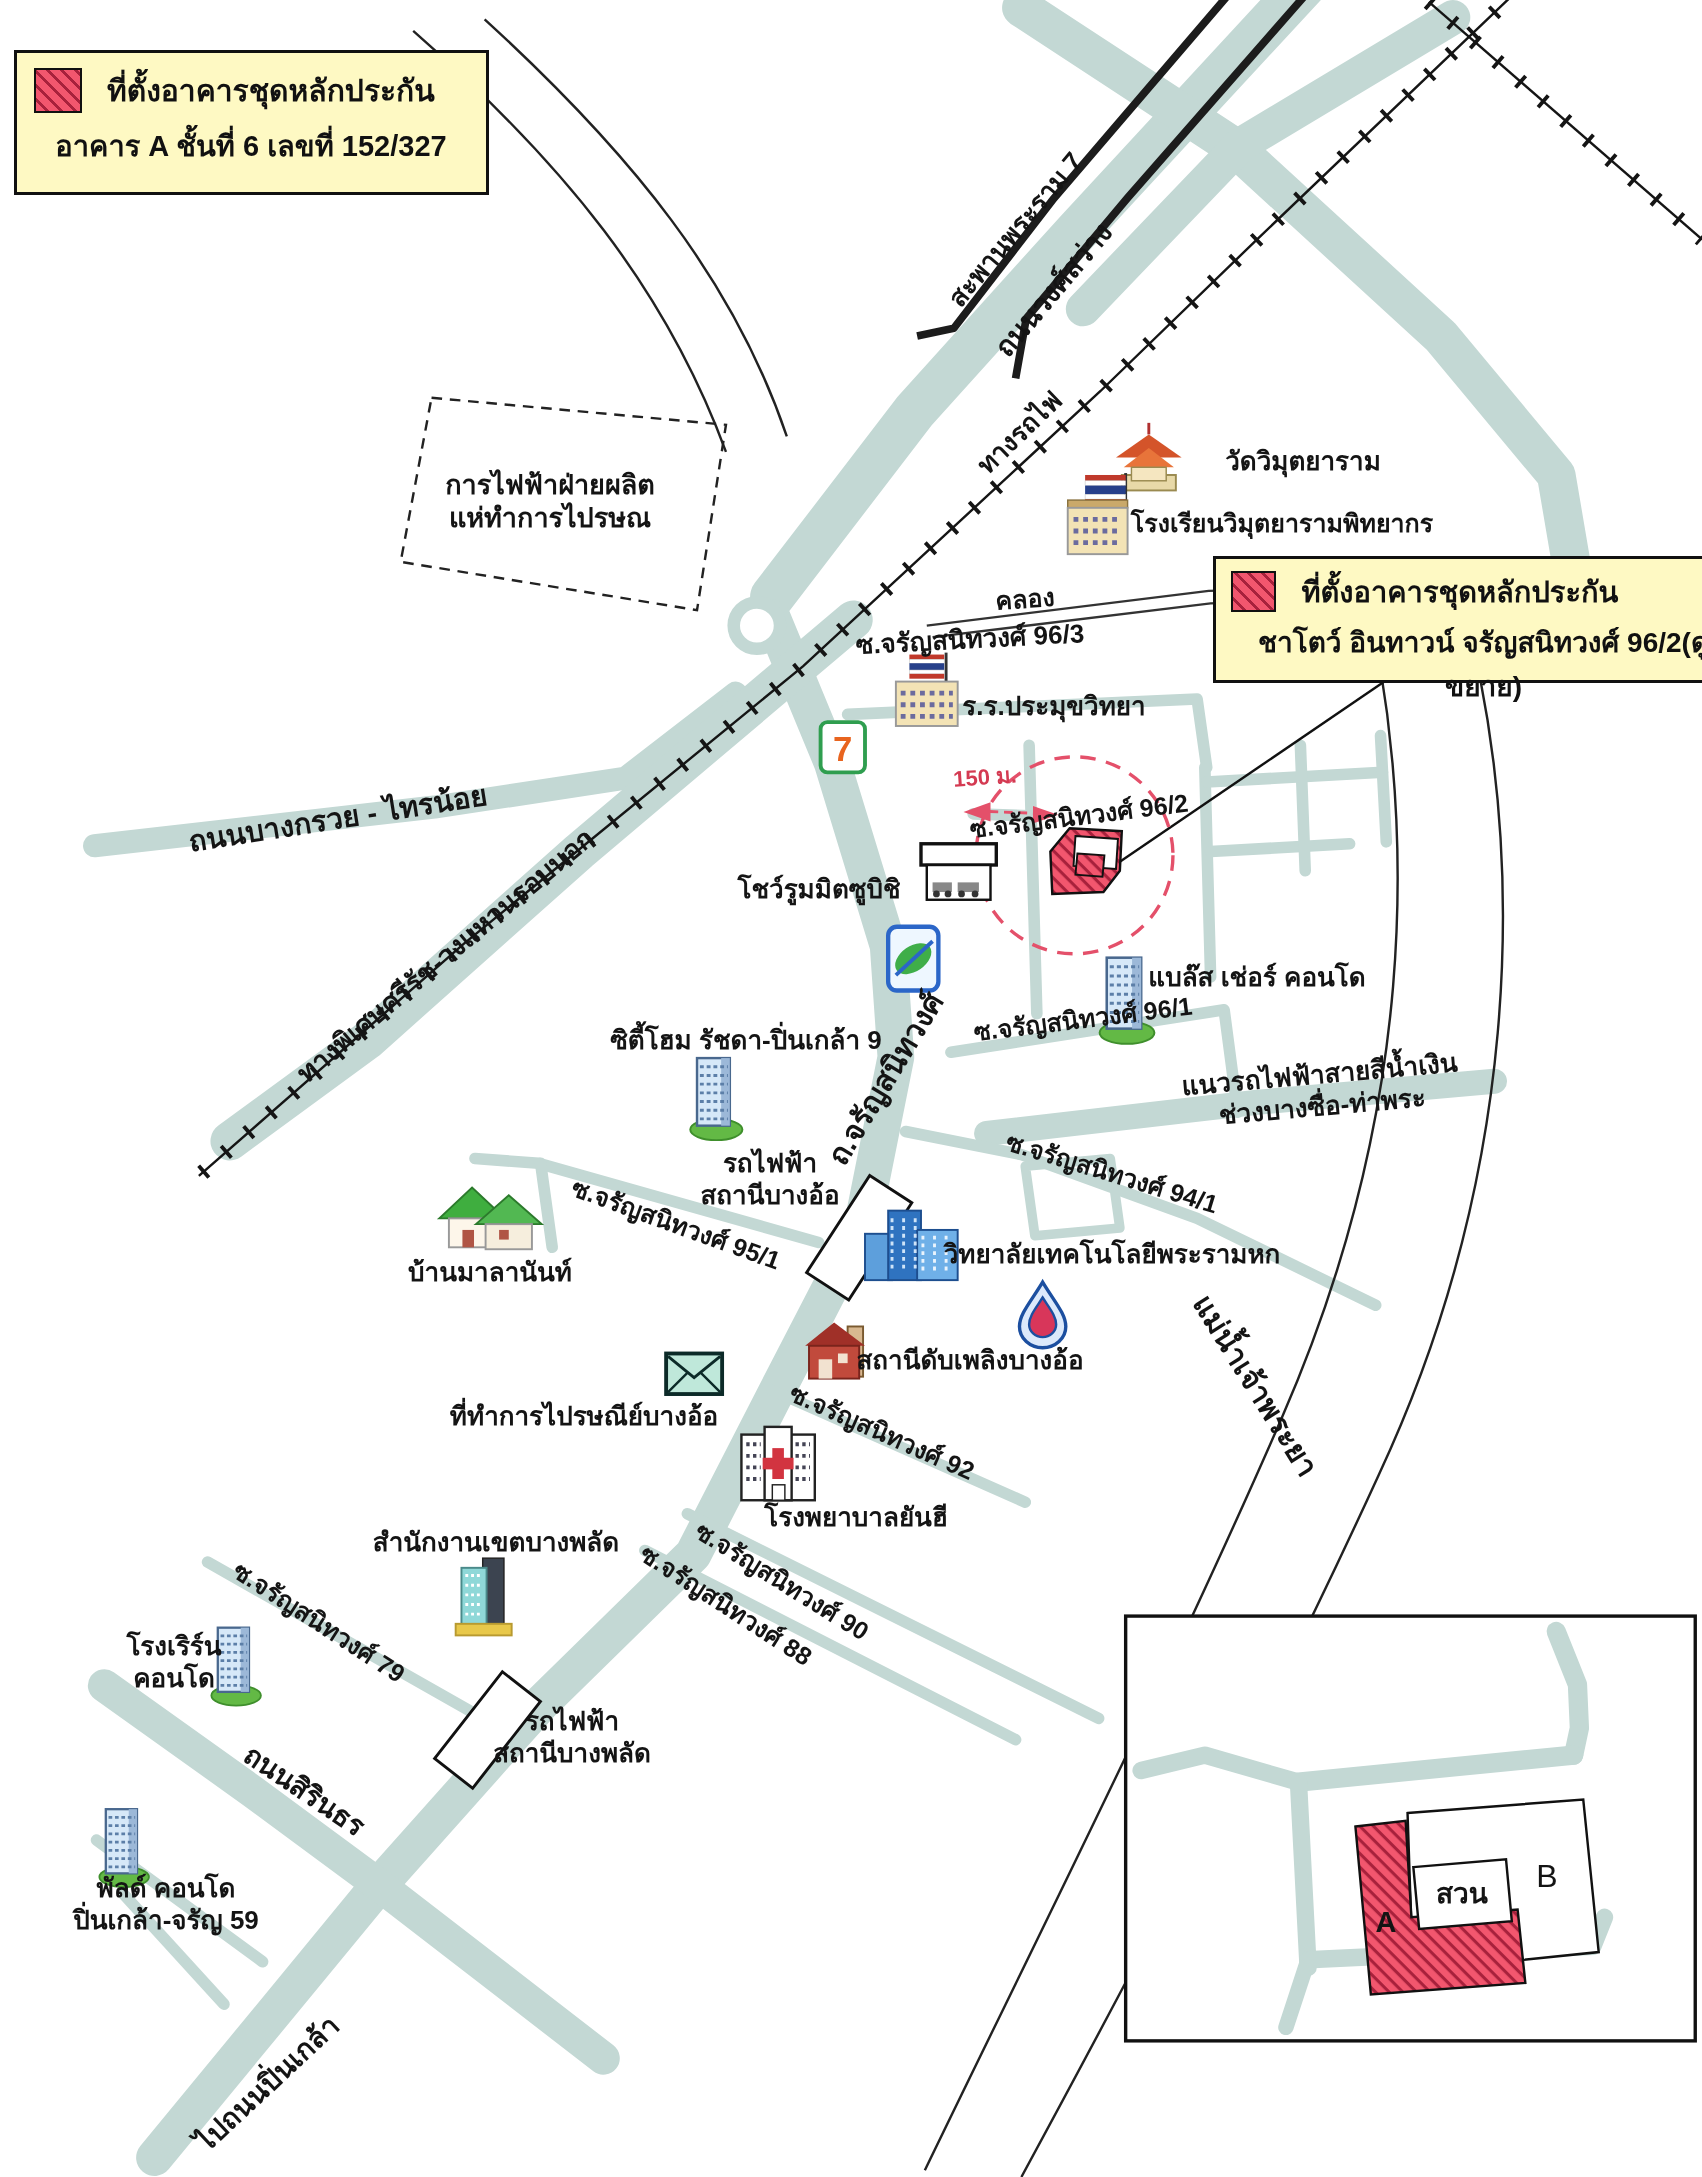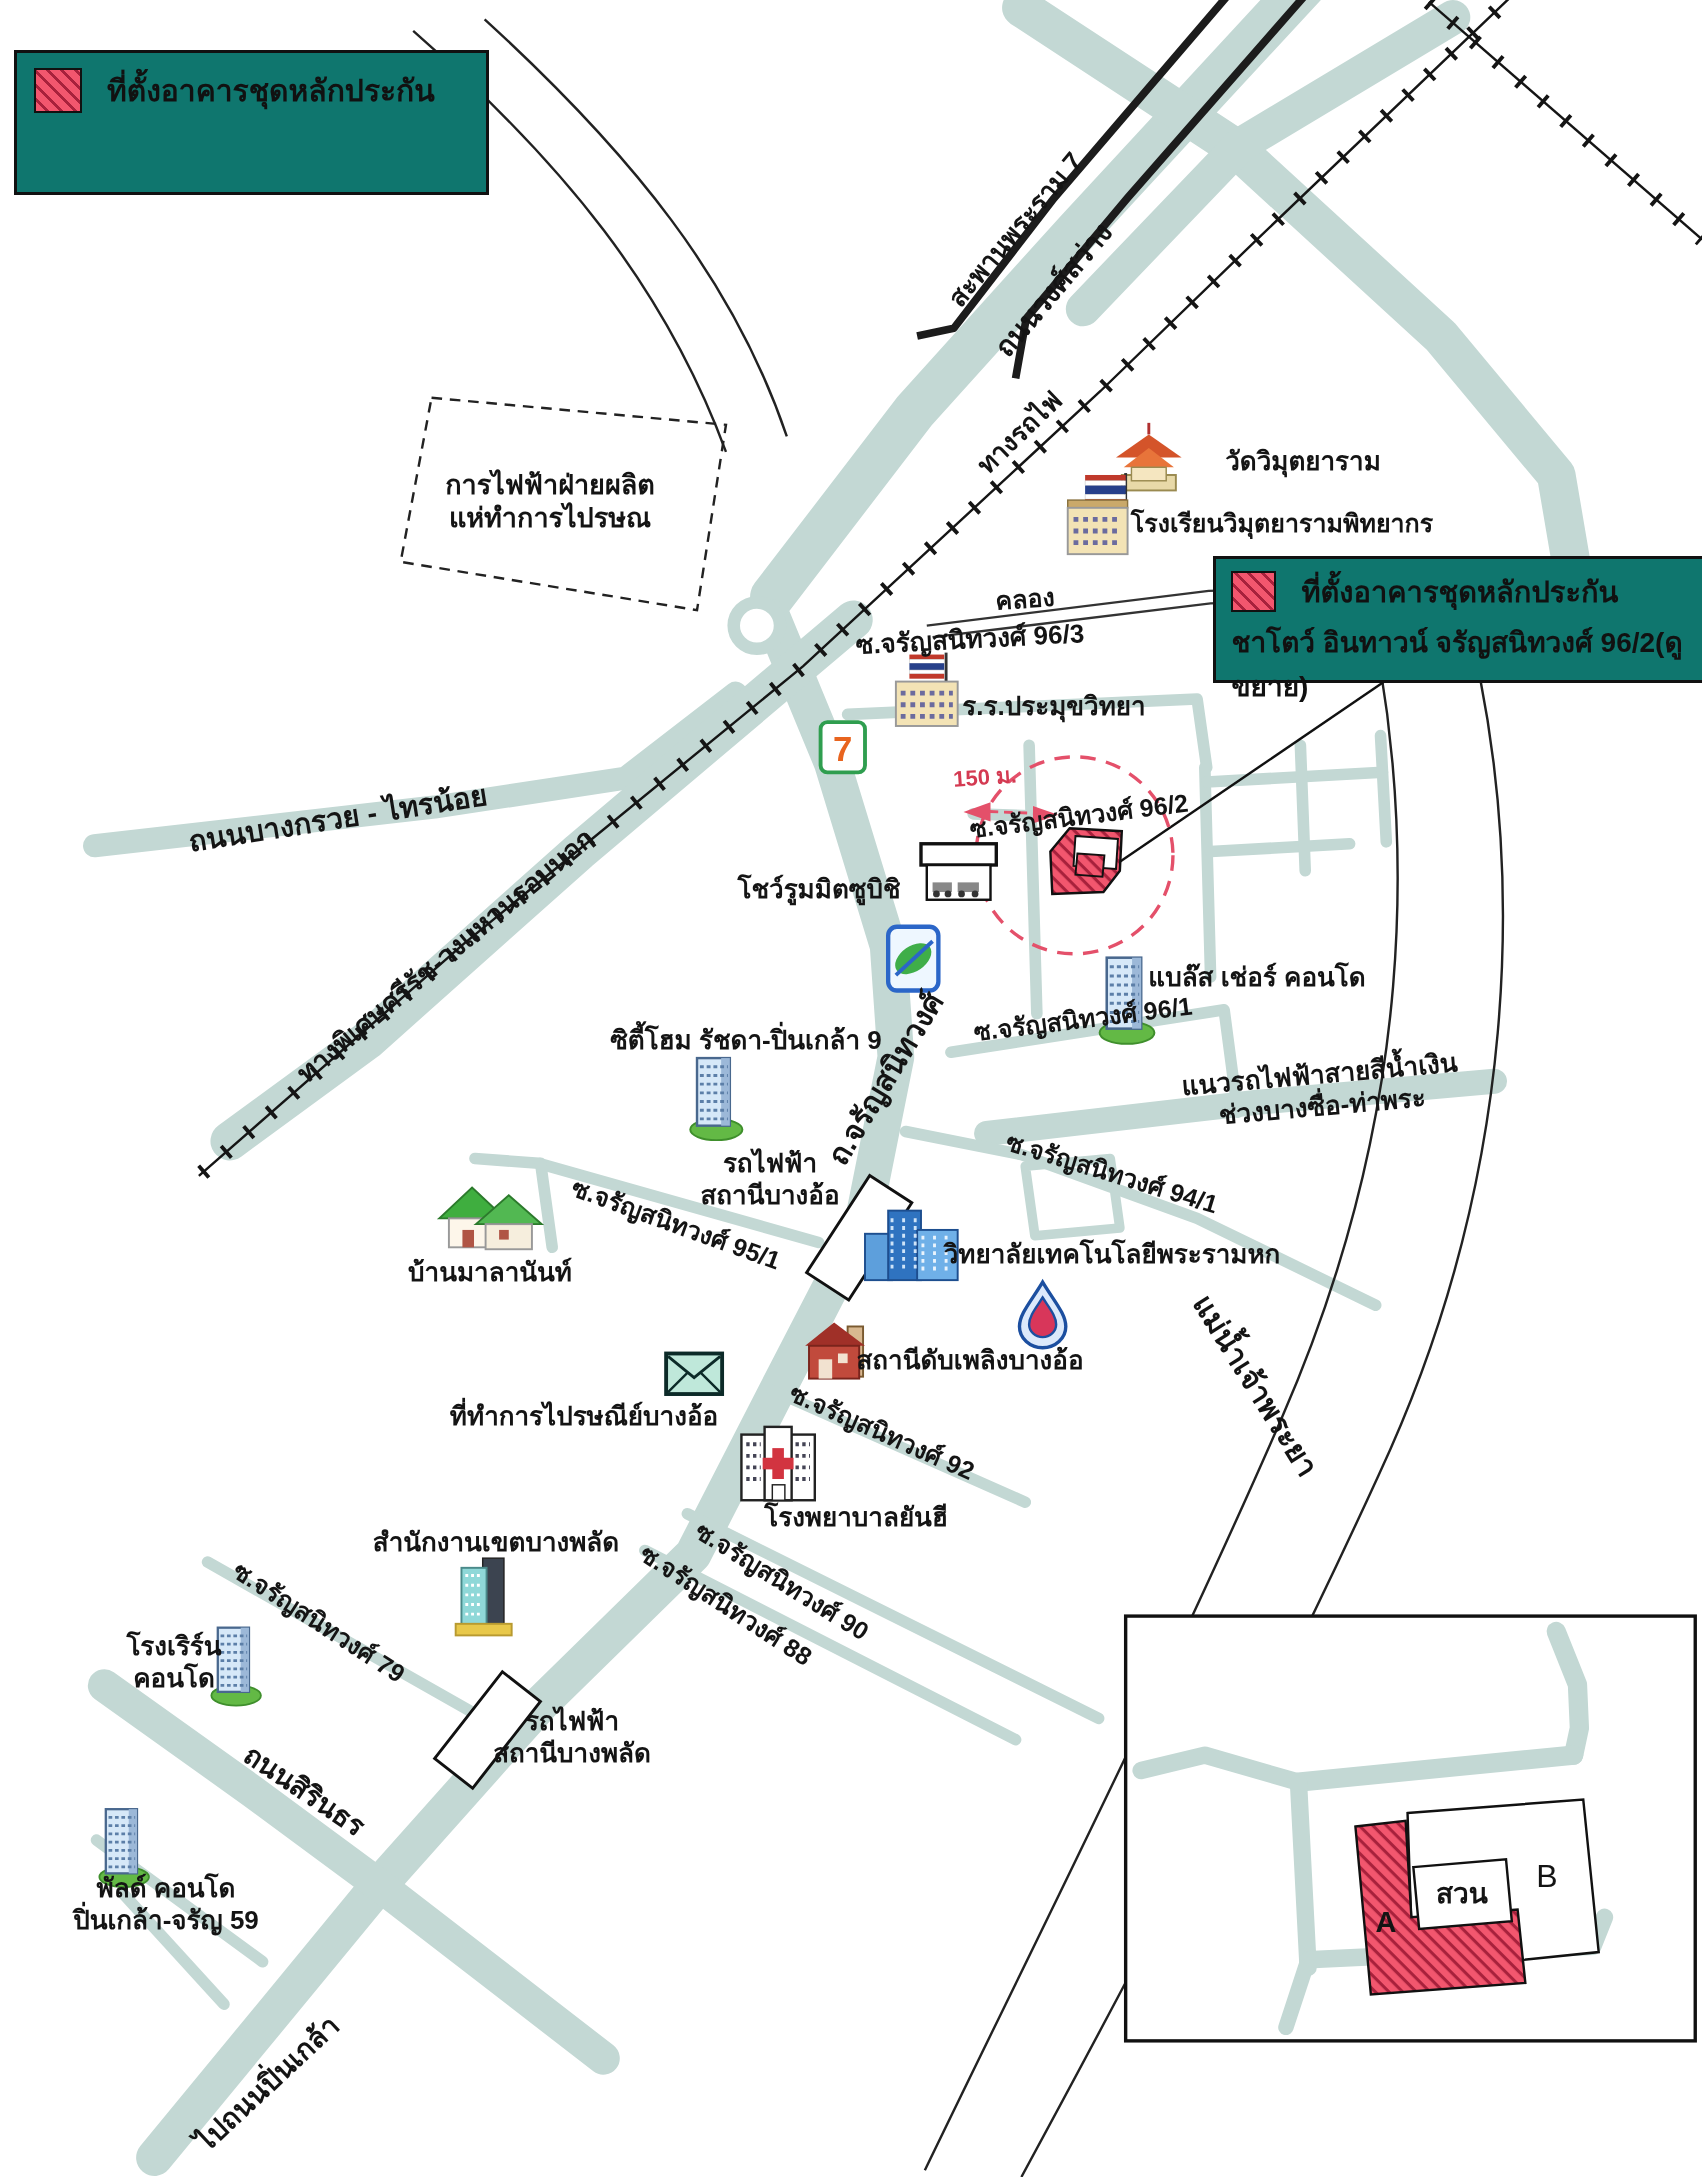--- a/index.html
+++ b/index.html
@@ -1,21 +1,21 @@
 <!DOCTYPE html>
 <html><head>
 <meta charset="utf-8">
 <style>
   html,body{margin:0;padding:0;background:#ffffff;font-family:"Liberation Sans","DejaVu Sans",sans-serif;}
   #stage{position:relative;width:1702px;height:2177px;background:#ffffff;overflow:hidden;}
   #stage svg{position:absolute;left:0;top:0;}
   .lbl{position:absolute;font-weight:bold;color:#141414;white-space:nowrap;line-height:1.22;text-align:center;}
   .lbl span{display:block;}
   .red{color:#d43a52;}
-  .legend{position:absolute;background:#0f766e;border:3.9px solid #111;z-index:6;box-sizing:border-box;padding:13.5px 17.4px;}
+  .legend{position:absolute;background:#fef9c3;border:3.9px solid #111;z-index:6;box-sizing:border-box;padding:13.5px 17.4px;text-align:center;}
   .legend .row1{display:flex;align-items:center;gap:25px;font-weight:bold;color:#111;}
   .legend .row2{font-weight:bold;color:#111;margin-top:9.7px;}
   .swatch{width:44px;height:41px;border:2.9px solid #111;flex:0 0 auto;
      background:repeating-linear-gradient(45deg,#f2566e 0 6.8px,#a8213c 6.8px 9.7px);}
 </style>
 </head>
 <body>
 
 <div id="stage">
 
@@ -235,20 +235,21 @@
     <path d="M10,18 H28 M10,28 H28 M10,38 H28 M10,48 H28 M10,58 H28" stroke="#ffffff" stroke-width="3" stroke-dasharray="3 3" fill="none"></path>
     <rect x="0" y="68" width="58" height="12" fill="#e8c84a" stroke="#b89a30" stroke-width="2"></rect>
   </g>
 </svg>
 
 <div class="legend" style="left:13.5px;top:50px;width:475px;height:145px;">
   <div class="row1" style="font-size:30px;">
     <div class="swatch"></div>
     <span>ที่ตั้งอาคารชุดหลักประกัน</span>
   </div>
+  <div class="row2" style="font-size:29px;">อาคาร A ชั้นที่ 6 เลขที่ 152/327</div>
 </div>
 
 <div class="legend" style="left:1213px;top:556px;width:541px;height:127px;padding:9.7px 15.4px;">
   <div class="row1" style="font-size:29px;">
     <div class="swatch" style="width:41px;height:37px;"></div>
     <span>ที่ตั้งอาคารชุดหลักประกัน</span>
   </div>
   <div class="row2" style="font-size:28px;margin-top:5.8px;">ชาโตว์ อินทาวน์ จรัญสนิทวงศ์ 96/2(ดูขยาย)</div>
 </div>
 

